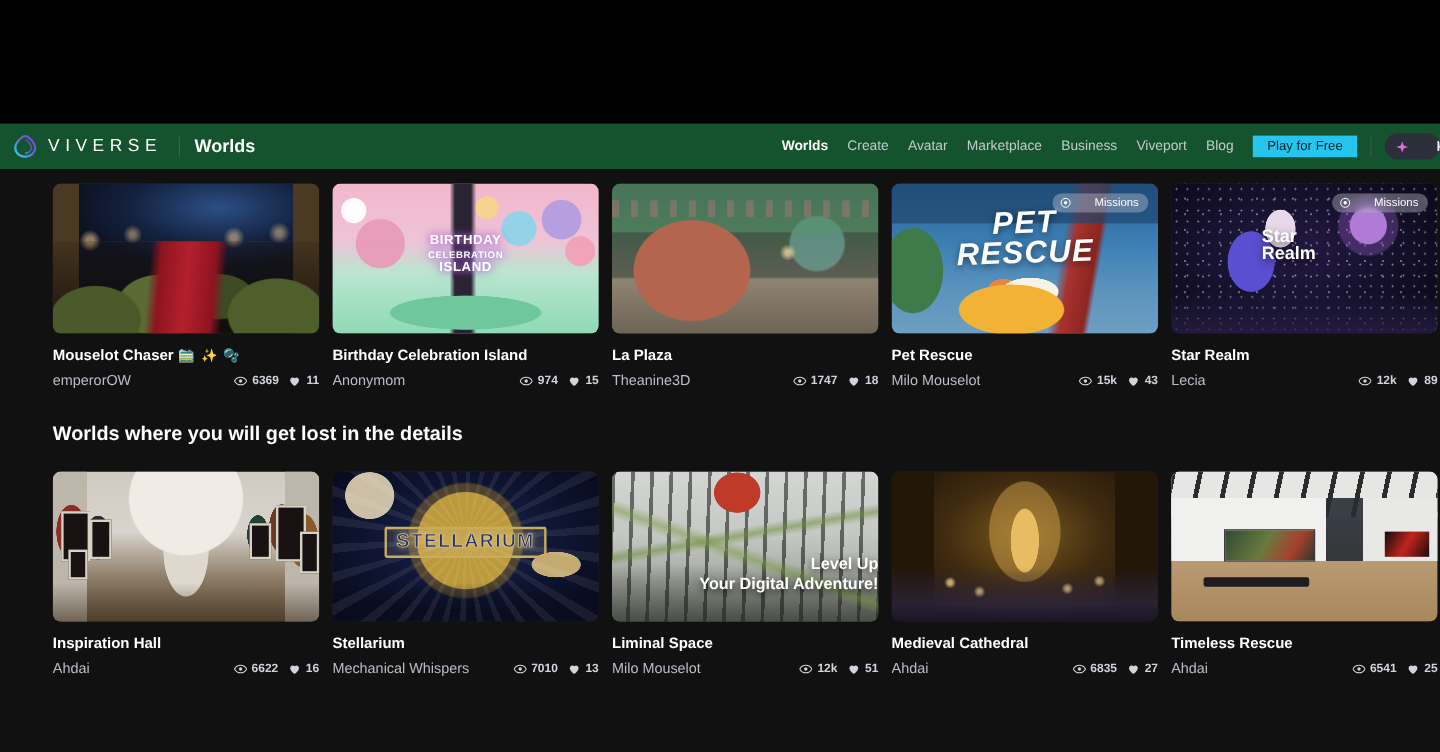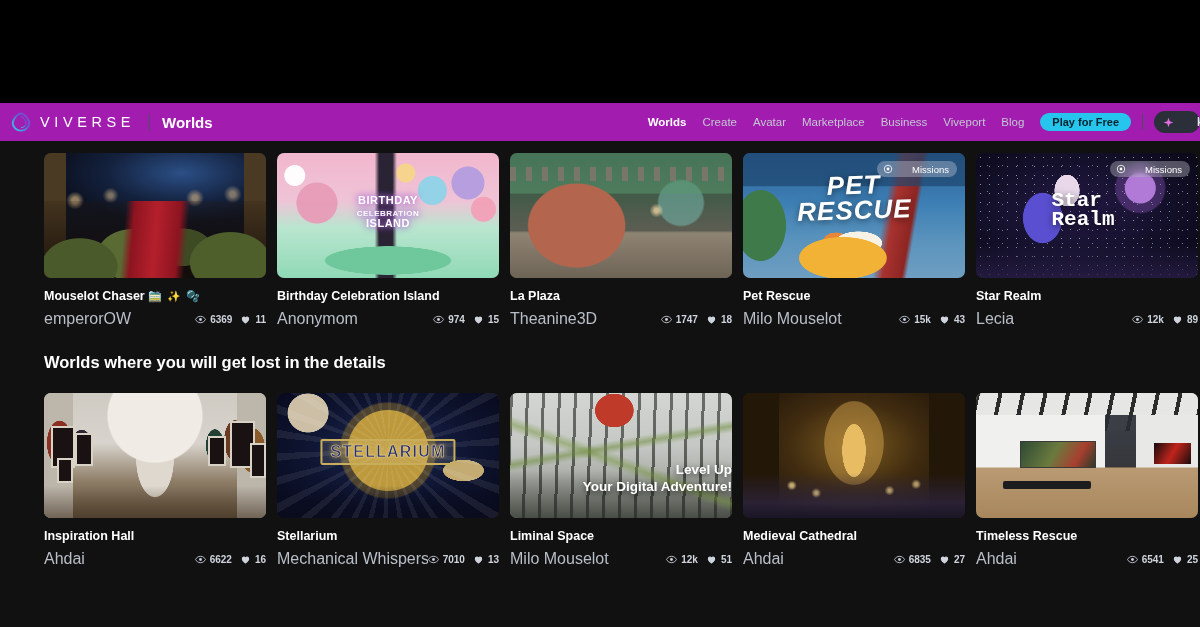--- a/index.html
+++ b/index.html
@@ -10,43 +10,43 @@
     overflow: hidden;
   }
   #root { position: relative; width: 1200px; height: 627px; background: #000; }
 
   
   .top-void { position: absolute; left: 0; top: 0; width: 1200px; height: 103px; background: #000; }
 
   
   .header {
     position: absolute; left: 0; top: 103px; width: 1200px; height: 38px;
-    background: #a21caf;
+    background: #14532d;
     display: flex; align-items: center;
   }
   .brand { display: flex; align-items: center; padding-left: 10px; }
   .logo-mark { width: 22px; height: 22px; margin-right: 8px; flex: 0 0 auto; }
   .wordmark {
     color: #ffffff; font-size: 14.5px; letter-spacing: 4.6px;
     font-weight: 400; white-space: nowrap;
   }
   .brand-div {
     width: 1px; height: 17px; background: #4a5160; margin: 0 12px 0 14px;
   }
   .section-name { color: #ffffff; font-size: 15px; font-weight: 700; white-space: nowrap; }
 
   .nav { margin-left: auto; display: flex; align-items: center; padding-right: 0px; }
   .nav-item {
     color: #c3c8d1; font-size: 11.5px; margin-right: 16px; white-space: nowrap;
     cursor: pointer;
   }
   .nav-item.active { color: #ffffff; font-weight: 700; }
   .cta {
-    background: #25c5ed; color: #06222c; font-size: 11px; font-weight: 700;
-    border: none; border-radius: 10px; padding: 3px 12px; cursor: pointer;
+    background: #25c5ed; color: #06222c; font-size: 11px; font-weight: 400;
+    border: none; border-radius: 0; padding: 3px 12px; cursor: pointer;
     white-space: nowrap;
   }
   .nav-div { width: 1px; height: 16px; background: #474e5c; margin: 0 11px; }
   .points-pill {
     display: flex; align-items: center; gap: 23px;
     background: #2b2f3a; border-radius: 13px; padding: 4px 10px 4px 9px;
     color: #e9ecf2; font-size: 12px; font-weight: 600; white-space: nowrap;
     overflow: hidden; max-width: 46px;
   }
   .spark { width: 11px; height: 11px; flex: 0 0 auto; }
@@ -80,21 +80,21 @@
 
   .ctitle {
     margin-top: 11px; color: #ffffff; font-size: 12.5px; font-weight: 700;
     white-space: nowrap; overflow: hidden; display: flex; align-items: center; gap: 4px;
   }
   .ctitle .emo { font-size: 11px; letter-spacing: 1px; }
   .meta {
     margin-top: 7px; display: flex; align-items: center;
     color: #9fa6b2; font-size: 10px;
   }
-  .author { font-size: 16px; color: #b9bec8; white-space: nowrap; overflow: hidden; }
+  .author { font-size: 12px; color: #b9bec8; white-space: nowrap; overflow: hidden; }
   .stats { margin-left: auto; display: flex; align-items: center; gap: 1px; }
   .stat { display: flex; align-items: center; gap: 4px; color: #cfd4dd; font-weight: 600; font-size: 10px; }
   .stat svg { width: 11px; height: 11px; flex: 0 0 auto; }
   .stat + .stat { margin-left: 7px; }
 
   .section-head {
     position: absolute; left: 44px; top: 212px;
     color: #ffffff; font-size: 16.5px; font-weight: 700;
   }
 
@@ -209,23 +209,22 @@
   .art-star::after {
     content:""; position:absolute; inset:0;
     background:
       radial-gradient(circle at 74% 28%, #b07ad6 0 15px, rgba(150,90,200,.35) 16px 24px, transparent 26px),
       radial-gradient(ellipse 14% 32% at 30% 52%, #5a4fd0 0 62%, transparent 64%),
       radial-gradient(ellipse 9% 20% at 41% 30%, #e8d8ea 0 62%, transparent 64%),
       linear-gradient(180deg, transparent 72%, rgba(40,30,70,.85) 100%);
   }
   .star-word {
     position:absolute; left:34%; top:30%;
-    color:#fff; font-size:21px; font-weight:800; line-height:.95;
+    color:#fff; font-size:15px; font-weight:800; line-height:.95;
     text-shadow:0 2px 7px rgba(0,0,0,.6);
-    font-family:Liberation Mono, monospace;
   }
 
   .art-hall {
     background: linear-gradient(180deg,#cfcac2 0%, #d8d4cd 40%, #8b7a63 72%, #6b5a45 100%);
   }
   .art-hall::before {
     content:""; position:absolute; inset:0;
     background:
       radial-gradient(ellipse 34% 60% at 50% 18%, #f0ece5 0 62%, transparent 64%),
       linear-gradient(90deg, #bdb6ab 0 13%, transparent 13% 87%, #bdb6ab 87% 100%),

